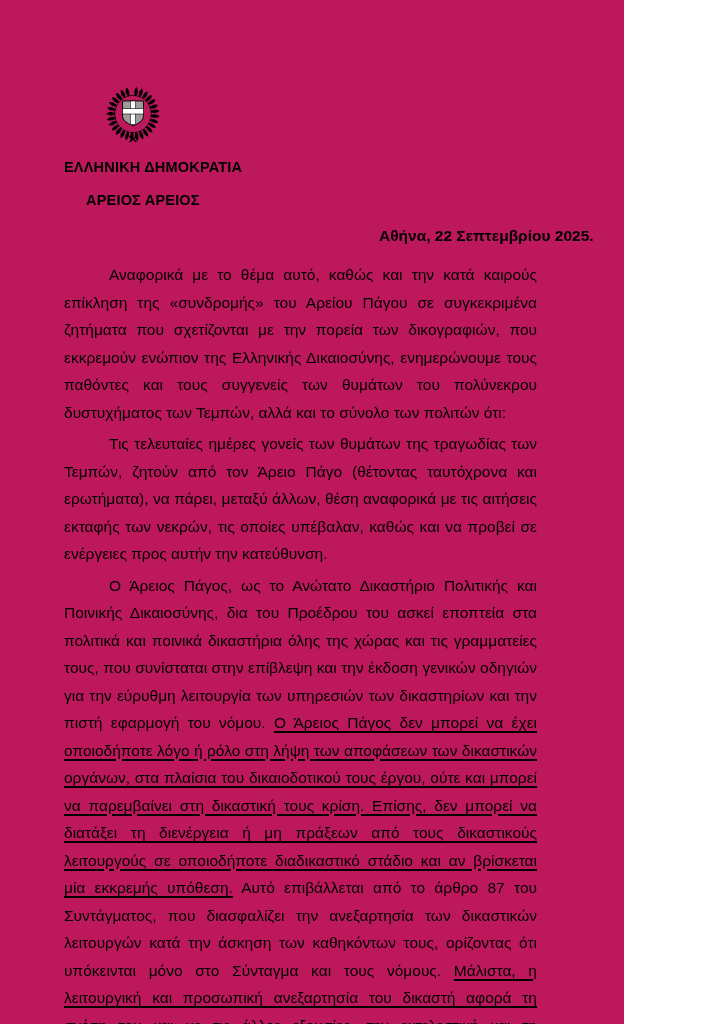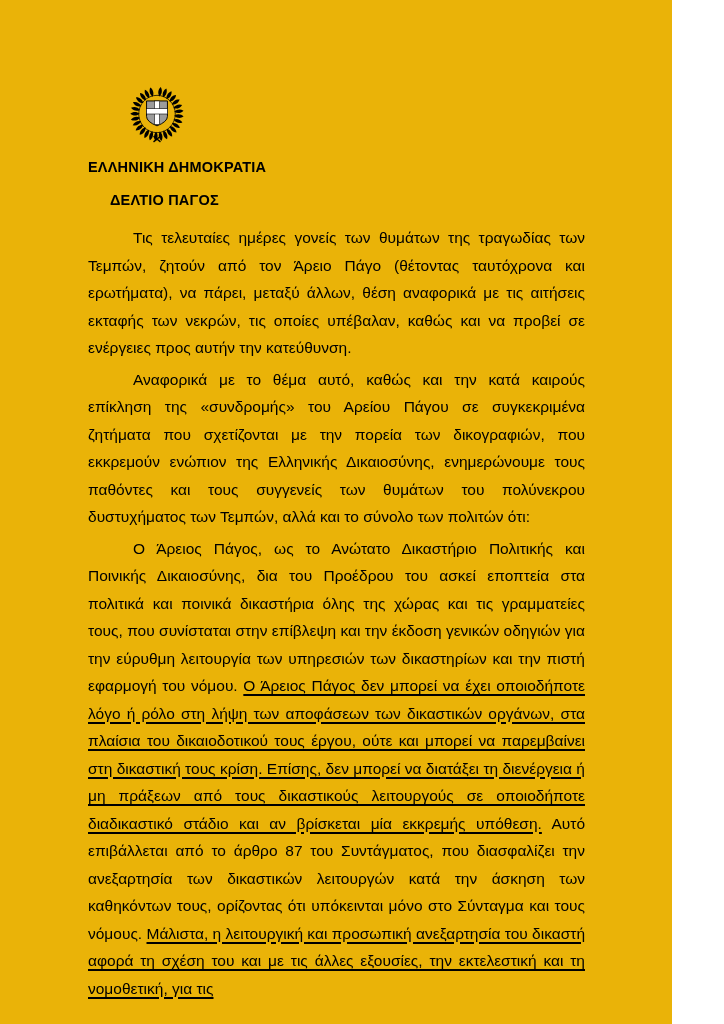--- a/index.html
+++ b/index.html
@@ -10,24 +10,24 @@
   }
   body {
     width: 724px;
     height: 1024px;
     overflow: hidden;
     font-family: "Liberation Sans", "DejaVu Sans", sans-serif;
     color: #000000;
   }
   .page {
     box-sizing: border-box;
-    width: 672px;
+    width: 624px;
     height: 1024px;
-    padding: 82px 87px 0 88px;
-    background: #eab308;
+    padding: 82px 87px 0 64px;
+    background: #be185d;
   }
   .emblem {
     display: block;
     margin-left: 40px;
     width: 58px;
     height: 64px;
   }
   .org-line1 {
     margin-top: 13px;
     font-size: 14.5px;
@@ -118,26 +118,27 @@
         <use href="#leaf" transform="rotate(333 50 54)"></use>
         <use href="#leaf" transform="rotate(345.5 50 54)"></use>
       </g>
     <path d="M44,91.5 L56,101 M56,91.5 L44,101" stroke="#000" stroke-width="2.4" fill="none"></path>
     <path d="M32,32 H68 V58 Q68,67 50,74 Q32,67 32,58 Z" fill="url(#hatch)" stroke="#000" stroke-width="1.6"></path>
     <rect x="45.5" y="32" width="9" height="39.5" fill="#ffffff" stroke="#000" stroke-width="1"></rect>
     <rect x="32" y="45" width="36" height="9" fill="#ffffff" stroke="#000" stroke-width="1"></rect>
   </svg>
 
   <div class="org-line1">ΕΛΛΗΝΙΚΗ ΔΗΜΟΚΡΑΤΙΑ</div>
-  <div class="org-line2">ΔΕΛΤΙΟ ΠΑΓΟΣ</div>
+  <div class="org-line2">ΑΡΕΙΟΣ ΑΡΕΙΟΣ</div>
 
+  <div class="dateline">Αθήνα, 22 Σεπτεμβρίου 2025.</div>
 
 
   <div class="body-text">
 
+    <p class="par"><span>Αναφορικά με το θέμα αυτό, καθώς και την κατά καιρούς επίκληση της «συνδρομής» του Αρείου Πάγου σε συγκεκριμένα ζητήματα που σχετίζονται με την πορεία των δικογραφιών, που εκκρεμούν ενώπιον της Ελληνικής Δικαιοσύνης, ενημερώνουμε τους παθόντες και τους συγγενείς των θυμάτων του πολύνεκρου δυστυχήματος των Τεμπών, αλλά και το σύνολο των πολιτών ότι:</span></p>
+
     <p class="par"><span>Τις τελευταίες ημέρες γονείς των θυμάτων της τραγωδίας των Τεμπών, ζητούν από τον Άρειο Πάγο (θέτοντας ταυτόχρονα και ερωτήματα), να πάρει, μεταξύ άλλων, θέση αναφορικά με τις αιτήσεις εκταφής των νεκρών, τις οποίες υπέβαλαν, καθώς και να προβεί σε ενέργειες προς αυτήν την κατεύθυνση.</span></p>
-
-    <p class="par"><span>Αναφορικά με το θέμα αυτό, καθώς και την κατά καιρούς επίκληση της «συνδρομής» του Αρείου Πάγου σε συγκεκριμένα ζητήματα που σχετίζονται με την πορεία των δικογραφιών, που εκκρεμούν ενώπιον της Ελληνικής Δικαιοσύνης, ενημερώνουμε τους παθόντες και τους συγγενείς των θυμάτων του πολύνεκρου δυστυχήματος των Τεμπών, αλλά και το σύνολο των πολιτών ότι:</span></p>
 
     <p class="par"><span>Ο Άρειος Πάγος, ως το Ανώτατο Δικαστήριο Πολιτικής και Ποινικής Δικαιοσύνης, δια του Προέδρου του ασκεί εποπτεία στα πολιτικά και ποινικά δικαστήρια όλης της χώρας και τις γραμματείες τους, που συνίσταται στην επίβλεψη και την έκδοση γενικών οδηγιών για την εύρυθμη λειτουργία των υπηρεσιών των δικαστηρίων και την πιστή εφαρμογή του νόμου. </span><span class="emph">Ο Άρειος Πάγος δεν μπορεί να έχει οποιοδήποτε λόγο ή ρόλο στη λήψη των αποφάσεων των δικαστικών οργάνων, στα πλαίσια του δικαιοδοτικού τους έργου, ούτε και μπορεί να παρεμβαίνει στη δικαστική τους κρίση. Επίσης, δεν μπορεί να διατάξει τη διενέργεια ή μη πράξεων από τους δικαστικούς λειτουργούς σε οποιοδήποτε διαδικαστικό στάδιο και αν βρίσκεται μία εκκρεμής υπόθεση.</span><span> Αυτό επιβάλλεται από το άρθρο 87 του Συντάγματος, που διασφαλίζει την ανεξαρτησία των δικαστικών λειτουργών κατά την άσκηση των καθηκόντων τους, ορίζοντας ότι υπόκεινται μόνο στο Σύνταγμα και τους νόμους. </span><span class="emph">Μάλιστα, η λειτουργική και προσωπική ανεξαρτησία του δικαστή αφορά τη σχέση του και με τις άλλες εξουσίες, την εκτελεστική και τη νομοθετική, για τις</span></p>
 
   </div>
 </div>
 
 </body></html>

